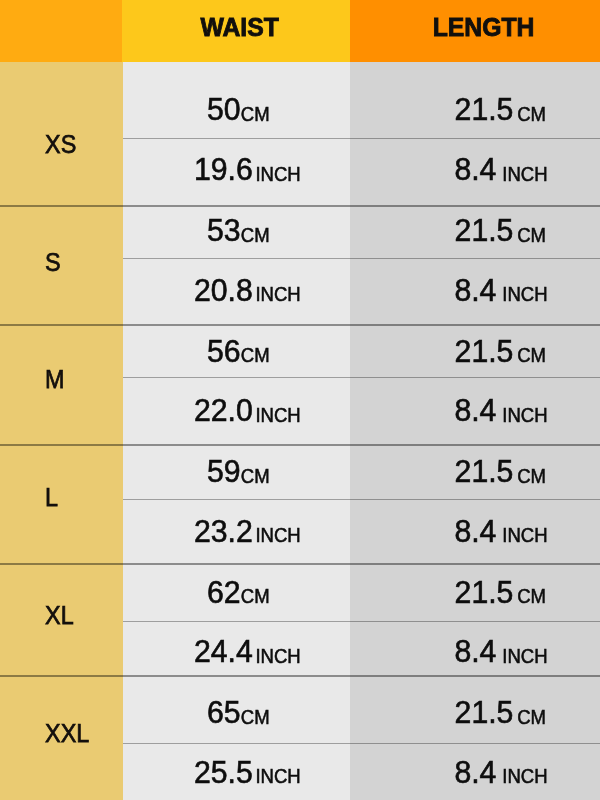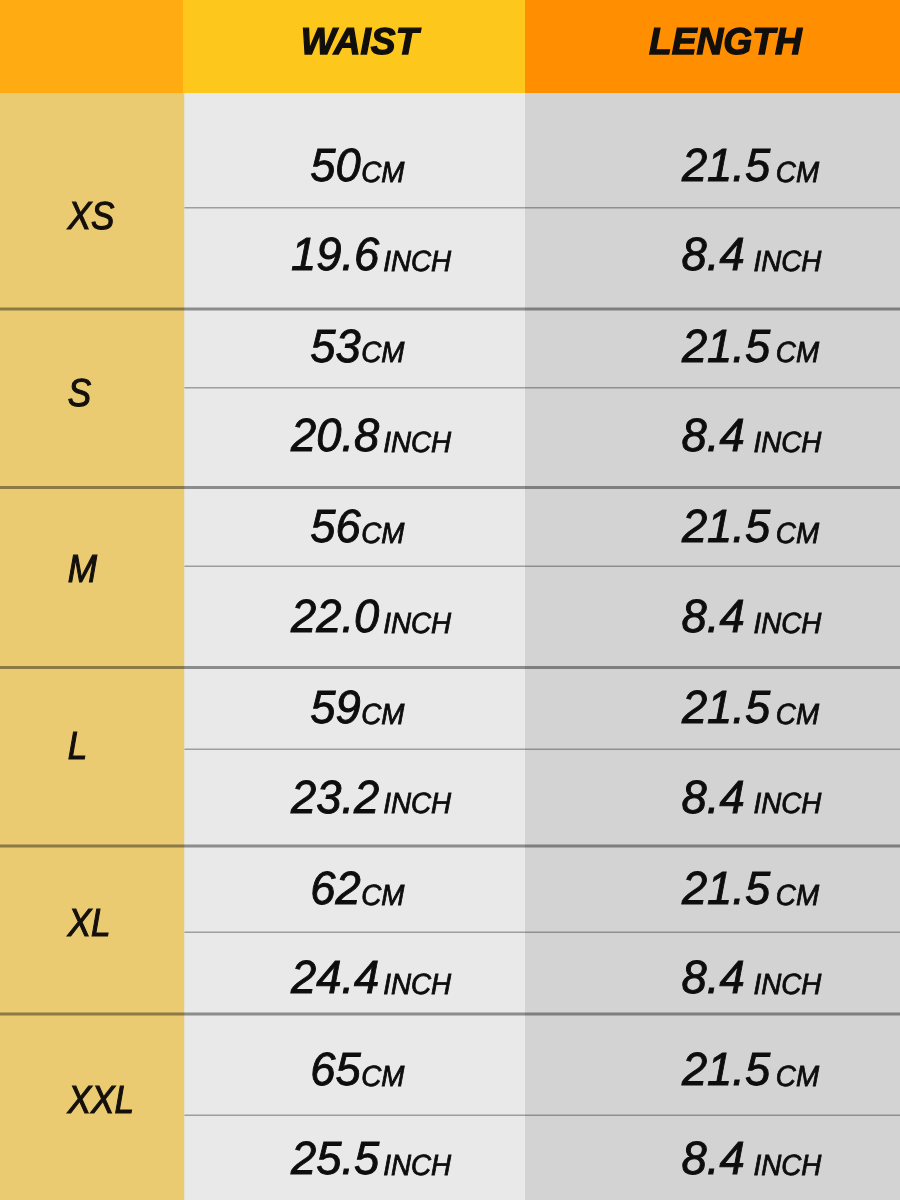--- a/index.html
+++ b/index.html
@@ -1,21 +1,21 @@
 <!DOCTYPE html>
 <html><head>
 <meta charset="utf-8">
 <style>
   html,body{margin:0;padding:0;}
   body{
     width:600px;height:800px;overflow:hidden;
     font-family:"Liberation Sans",sans-serif;
     background:#e9e9e9;
   }
-  #chart{position:relative;width:600px;height:800px;overflow:hidden;font-style:italic;}
+  #chart{position:relative;width:600px;height:800px;overflow:hidden;}
   .bg{position:absolute;}
   #ink{position:absolute;left:0;top:0;transform:translateZ(0);}
   #ink text{font-family:"Liberation Sans",sans-serif;}
   .t-head{font-weight:bold;font-size:25px;fill:#110f0d;stroke:#110f0d;stroke-width:0.85px;paint-order:stroke;}
   .t-size{font-size:26px;fill:#130f0c;stroke:#130f0c;stroke-width:0.75px;paint-order:stroke;}
   .t-num{font-size:31px;fill:#0d0d0d;stroke:#0d0d0d;stroke-width:0.62px;paint-order:stroke;}
   .t-unit{font-size:19.5px;fill:#0d0d0d;stroke:#0d0d0d;stroke-width:0.55px;paint-order:stroke;}
   .rowrule{position:absolute;left:0;width:600px;height:2px;background:rgba(0,0,0,0.40);}
   .subrule{position:absolute;left:123.3px;width:476.7px;height:1px;background:rgba(0,0,0,0.32);}
 </style>

